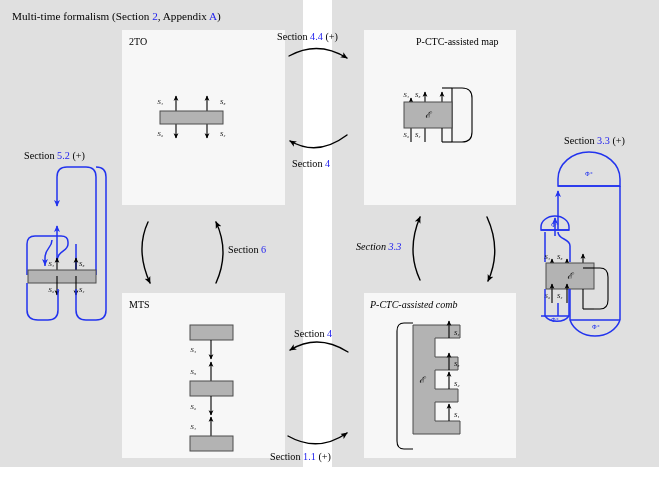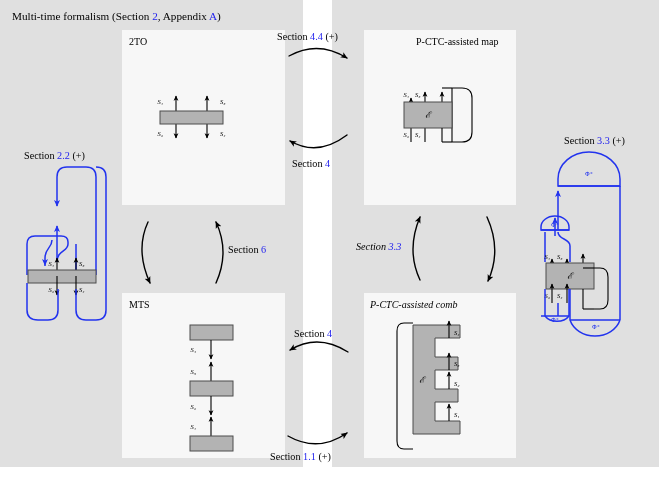--- a/index.html
+++ b/index.html
@@ -70,21 +70,21 @@
 
   <div class="txt arrlabel" style="left:294px;top:328px;">
     <span>Section </span><span class="ref">4</span>
   </div>
 
   <div class="txt arrlabel" style="left:270px;top:451px;">
     <span>Section </span><span class="ref">1.1</span><span> (+)</span>
   </div>
 
   <div class="txt arrlabel" style="left:24px;top:150px;">
-    <span>Section </span><span class="ref">2.2</span><span> (+)</span>
+    <span>Section </span><span class="ref">5.2</span><span> (+)</span>
   </div>
 
   <div class="txt arrlabel" style="left:564px;top:135px;">
     <span>Section </span><span class="ref">3.3</span><span> (+)</span>
   </div>
 
   <svg width="659" height="493" viewBox="0 0 659 493">
     <defs>
       <marker id="ah" viewBox="0 0 10 10" refX="8" refY="5" markerWidth="5.5" markerHeight="5.5" orient="auto-start-reverse">
         <path d="M0,1 L9,5 L0,9 L2.2,5 z" class="arrowhead"></path>

